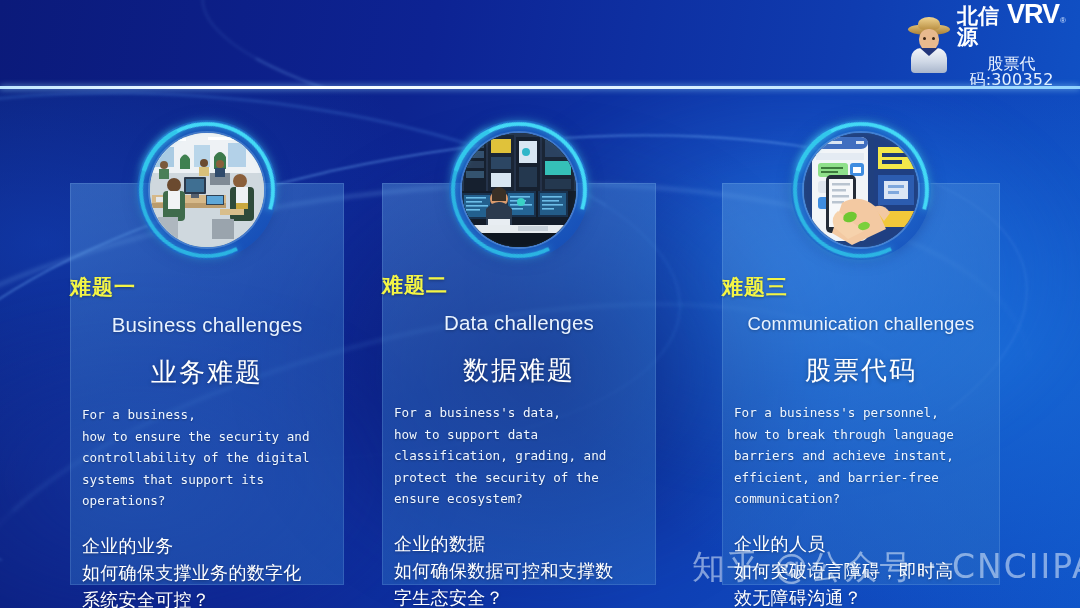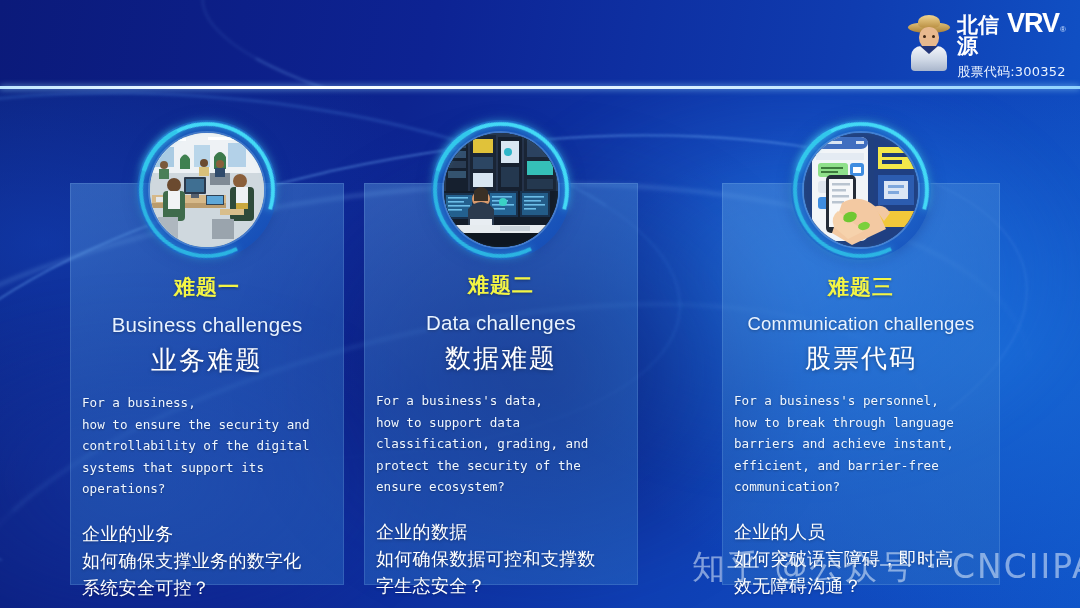--- a/index.html
+++ b/index.html
@@ -69,21 +69,21 @@
     font-size:16.5px;color:#f2f7ff;letter-spacing:.6px;line-height:24px;
     white-space:nowrap;margin-top:3px;
     text-shadow:0 1px 3px rgba(0,0,0,.38);
   }
   .hrule{position:absolute;left:0;top:86px;width:1080px;height:3px;
     background:linear-gradient(90deg,#bfe6ff 0%,#ffffff 22%,#dff2ff 60%,#8fd2ff 100%);
     box-shadow:0 0 6px rgba(160,225,255,.75);}
 
   
   .logo{position:absolute;right:14px;top:13px;width:160px;height:62px;
-        display:flex;gap:5px;}
+        display:flex;align-items:center;gap:5px;}
   .logo-mascot{width:46px;height:58px;position:relative;flex:0 0 auto;}
   .m-hat{position:absolute;left:2px;top:9px;width:42px;height:11px;
         background:linear-gradient(180deg,#e2c27a,#a87f36);border-radius:50%;}
   .m-hat2{position:absolute;left:12px;top:2px;width:22px;height:13px;
         background:linear-gradient(180deg,#f0d491,#b98f42);border-radius:50% 50% 30% 30%;}
   .m-face{position:absolute;left:13px;top:14px;width:20px;height:22px;
         background:#e8b98e;border-radius:46% 46% 50% 50%;}
   .m-eye{position:absolute;width:3px;height:3px;background:#3a2414;border-radius:50%;top:8px;}
   .m-eye.l{left:4px;} .m-eye.r{left:13px;}
   .m-body{position:absolute;left:5px;top:33px;width:36px;height:25px;
@@ -92,52 +92,52 @@
   .m-collar{position:absolute;left:14px;top:33px;width:18px;height:8px;
         background:#22357a;clip-path:polygon(0 0,100% 0,50% 100%);}
   .logo-text{display:flex;flex-direction:column;justify-content:center;line-height:1;}
   .logo-main{display:flex;align-items:baseline;}
   .logo-cn{font-family:"DejaVu Sans","Liberation Sans",sans-serif;
       font-size:21px;font-weight:bold;color:#fff;letter-spacing:0px;}
   .logo-vrv{font-family:"Liberation Sans",sans-serif;font-size:27px;font-weight:bold;
       color:#fff;letter-spacing:-1px;margin-left:1px;}
   .logo-reg{font-size:8px;color:#cfe3ff;margin-left:1px;vertical-align:super;}
   .logo-code{font-family:"DejaVu Sans","Liberation Sans",sans-serif;
-      font-size:13px;color:#eaf3ff;margin-top:8px;text-align:center;letter-spacing:.2px;}
+      font-size:16px;color:#eaf3ff;margin-top:8px;text-align:center;letter-spacing:.2px;}
 
   
   .card{position:absolute;top:183px;width:274px;height:402px;
      background:linear-gradient(160deg,rgba(92,158,226,.42) 0%,rgba(56,124,206,.40) 45%,rgba(44,112,196,.44) 100%);
      box-shadow:inset 0 0 0 1px rgba(175,215,255,.16);}
   #card1{left:70px;}
-  #card2{left:364px;}
+  #card2{left:382px;}
   #card3{left:722px;width:278px;}
 
   .circle-wrap{position:absolute;top:-63px;left:50%;transform:translateX(-50%);
      width:140px;height:140px;}
   .ring{position:absolute;inset:0;border-radius:50%;
      background:radial-gradient(circle at 50% 45%,rgba(30,120,215,.5),rgba(16,70,180,.85));
      box-shadow:0 0 14px rgba(20,60,150,.55);}
   .arc{position:absolute;inset:2px;border-radius:50%;
      border:4px solid transparent;border-top-color:#43d9f6;border-right-color:#43d9f6;
      transform:rotate(-28deg);filter:drop-shadow(0 0 4px rgba(70,215,250,.8));}
   .arc2{position:absolute;inset:2px;border-radius:50%;
      border:4px solid transparent;border-bottom-color:#2fc6ea;border-left-color:#2fc6ea;
      transform:rotate(18deg);opacity:.85;filter:drop-shadow(0 0 4px rgba(70,215,250,.7));}
   .photo{position:absolute;inset:13px;border-radius:50%;overflow:hidden;
      background:#243349;box-shadow:0 0 0 2px rgba(200,235,255,.25);}
   .photo svg{display:block;width:100%;height:100%;}
 
-  .c-num{text-align:center;color:#f3f545;font-weight:bold;font-size:21px;
+  .c-num{color:#f3f545;font-weight:bold;font-size:21px;
      font-family:"DejaVu Sans","Liberation Sans",sans-serif;
      margin-top:90px;letter-spacing:1px;text-shadow:0 1px 3px rgba(0,0,0,.35);}
   .c-en{text-align:center;color:#e9f3ff;font-size:20.5px;margin-top:12px;
      font-family:"Liberation Sans",sans-serif;letter-spacing:.2px;
      text-shadow:0 1px 3px rgba(0,0,0,.30);}
-  .c-cn{text-align:center;color:#ffffff;font-size:26px;margin-top:6px;
+  .c-cn{text-align:center;color:#ffffff;font-size:26px;margin-top:18px;
      font-family:"DejaVu Sans","Liberation Sans",sans-serif;letter-spacing:2px;
      text-shadow:0 1px 4px rgba(0,0,0,.35);}
   .c-body{margin-top:14px;padding:0 12px;color:#f0f7ff;
      font-family:"DejaVu Sans Mono","Liberation Mono",monospace;
      font-size:12.6px;line-height:21.5px;white-space:pre-line;
      text-shadow:0 1px 2px rgba(0,0,0,.30);}
   .c-body2{margin-top:20px;padding:0 12px;color:#ffffff;
      font-family:"DejaVu Sans","Liberation Sans",sans-serif;
      font-size:18px;line-height:27px;white-space:pre-line;letter-spacing:.3px;
      text-shadow:0 1px 3px rgba(0,0,0,.33);}

